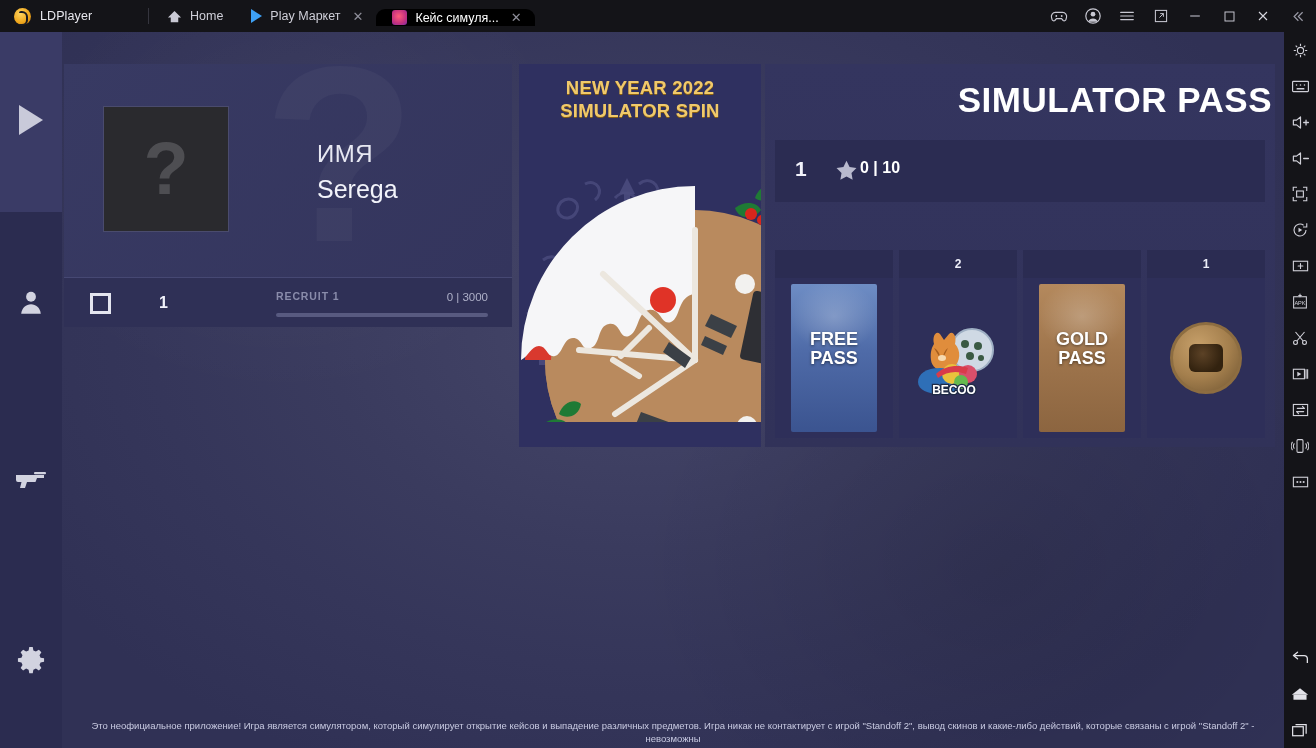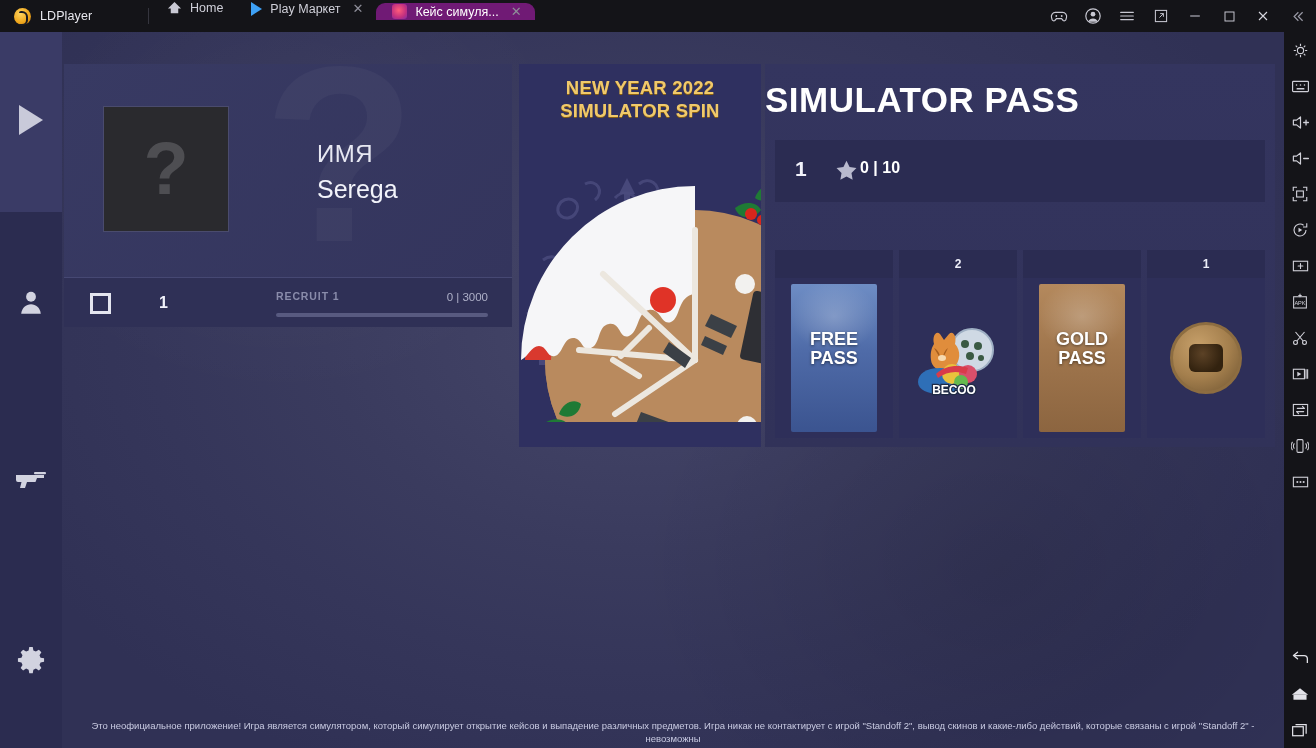--- a/index.html
+++ b/index.html
@@ -31,30 +31,30 @@
   }
   .brand-logo::after {
     content: ""; position: absolute; left: 5px; top: 3px;
     width: 7px; height: 11px;
     border: 2px solid #1a1a20; border-radius: 2px 6px 6px 2px;
     border-left: none;
   }
   .brand-name { font-size: 12.5px; color: #e8e8ee; letter-spacing: .1px; }
   .tb-sep { width: 1px; background: #35353e; margin: 8px 0; flex: none; }
 
-  .tabs { display: flex; align-items: flex-start; flex: 1; }
+  .tabs { display: flex; align-items: center; flex: 1; }
   .tab {
     display: flex; align-items: center; gap: 8px;
     padding: 0 11px 0 16px;
     font-size: 12.5px; color: #cfcfd8;
     position: relative;
   }
   .tab.home { padding-left: 18px; }
   .tab.active {
-    background: #701a75;
+    background: #000000;
     border-radius: 9px 9px 0 0;
     color: #ffffff;
     margin: 3px 0 0 0;
   }
   .tab-ico { width: 15px; height: 15px; flex: none; display: block; }
   .tab-ico.store {
     width: 0; height: 0; border-left: 11px solid #3ea1f5;
     border-top: 7px solid transparent; border-bottom: 7px solid transparent;
   }
   .tab-ico.game {
@@ -224,21 +224,21 @@
   .ny-cta span { font-size: 17px; font-weight: bold; letter-spacing: 1.2px; color: #fff; }
 
   
   .passpanel {
     position: absolute; left: 765px; top: 32px;
     width: 510px; height: 383px;
     background: linear-gradient(180deg, #34355f 0%, #313259 100%);
     overflow: hidden;
   }
   .pass-title {
-    position: absolute; top: 16px; left: 0; right: 12px; text-align: left;
+    position: absolute; top: 16px; left: 0; right: 3px; text-align: right;
     font-size: 35px; font-weight: bold; color: #fff; letter-spacing: .5px;
   }
   .pass-row {
     position: absolute; left: 10px; top: 76px;
     width: 490px; height: 62px;
     background: #2b2c52;
   }
   .pass-lvl {
     position: absolute; left: 20px; top: 17px;
     font-size: 21px; font-weight: bold; color: #f2f3fb;

